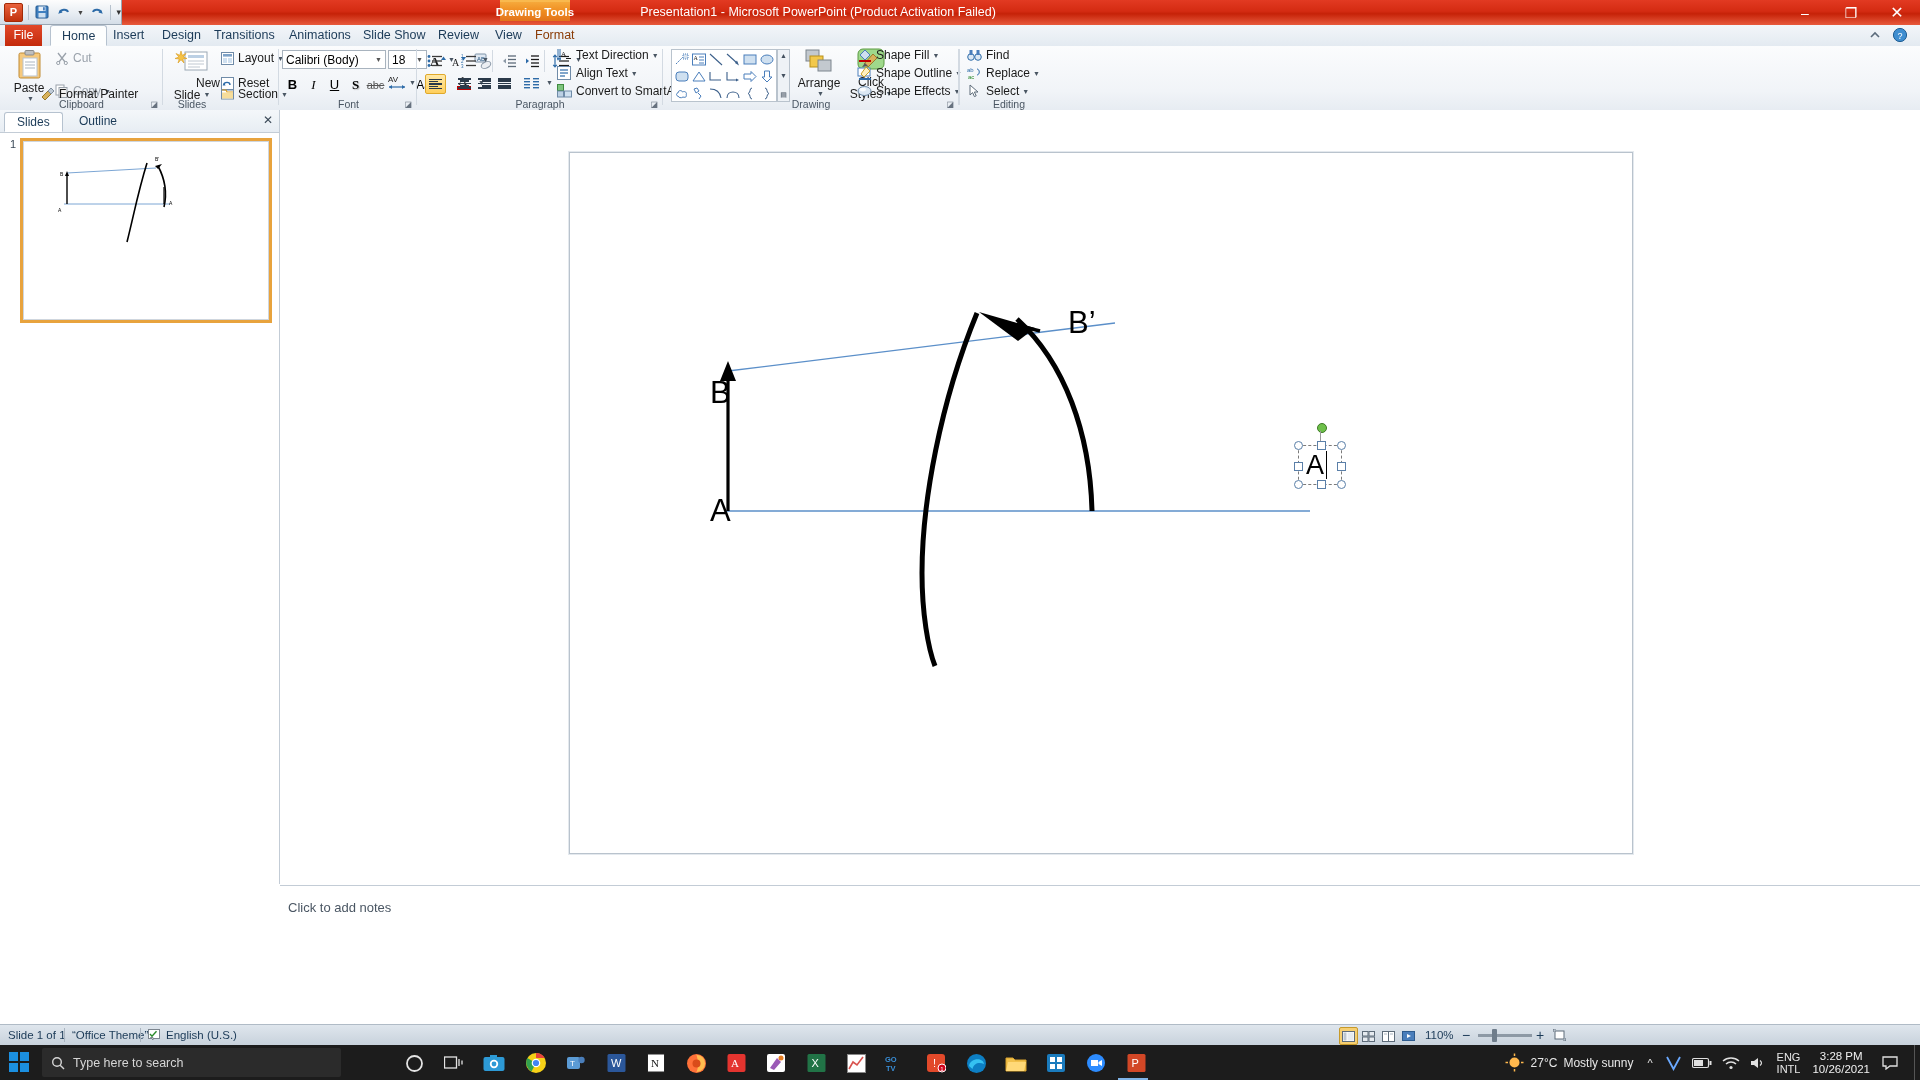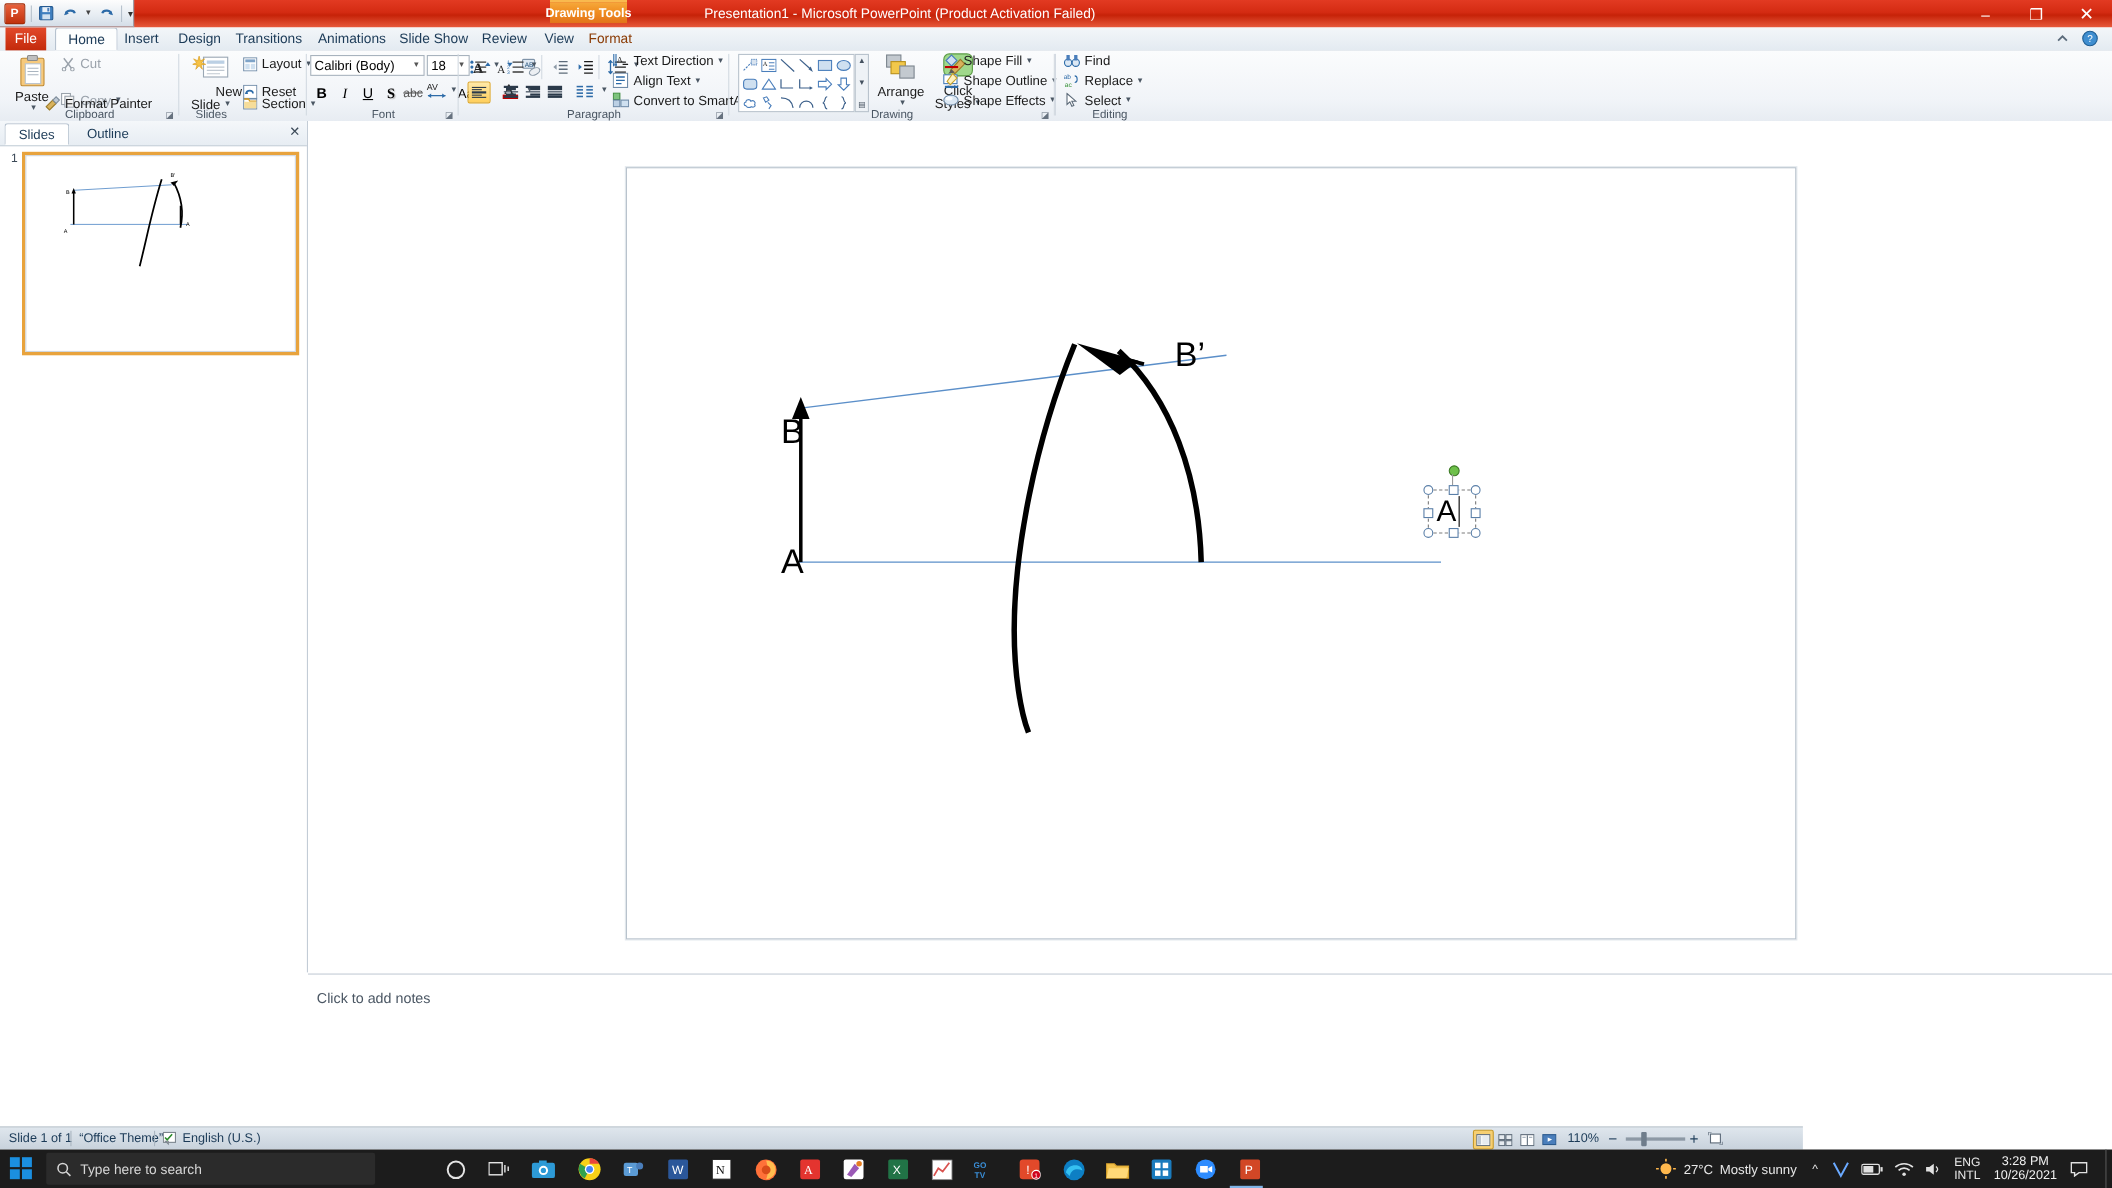--- a/index.html
+++ b/index.html
@@ -111,21 +111,21 @@
   .stage{position:absolute;left:280px;top:110px;right:0;bottom:196px;background:#fff;}
   .slide{position:absolute;left:289px;top:42px;width:1062px;height:700px;background:#fff;
     border:1px solid #b9c3cd;box-shadow:0 0 0 1px #e4e9ee;}
 
   
   .notes{position:absolute;left:280px;bottom:54px;right:0;height:140px;background:#fff;
     border-top:1px solid #c3ccd6;}
   .notes-txt{position:absolute;left:8px;top:14px;font-size:13px;color:#4a5663;}
 
   
-  .statusbar{position:absolute;left:0;bottom:35px;width:1639px;height:20px;
+  .statusbar{position:absolute;left:0;bottom:35px;width:1920px;height:20px;
     background:linear-gradient(180deg,#dfe6ed,#c8d2dc);border-top:1px solid #b0bbc6;font-size:11.5px;color:#1b3a57;}
   .sb{position:absolute;top:0;height:20px;line-height:20px;white-space:nowrap;}
   .sb-sep{position:absolute;top:3px;width:1px;height:14px;background:#aab5c0;}
   .viewbtn{position:absolute;top:2px;width:17px;height:16px;border:1px solid transparent;
     display:flex;align-items:center;justify-content:center;}
   .viewbtn.sel{background:#f6cf72;border:1px solid #c79a2b;border-radius:2px;}
   .zoomslider{position:absolute;top:9px;height:3px;background:#8d99a5;}
   .zoomknob{position:absolute;top:4px;width:5px;height:13px;background:#6f7d8b;border-radius:1px;}
 
   

